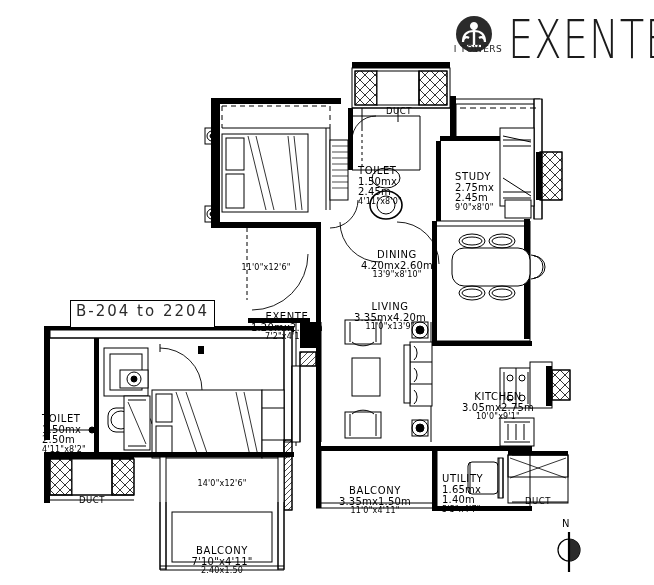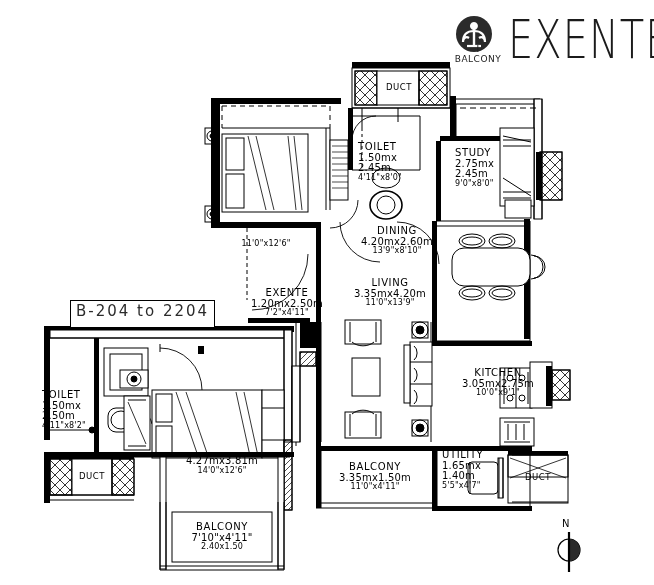--- a/index.html
+++ b/index.html
@@ -1,19 +1,19 @@
 <!DOCTYPE html>
 <html><head>
 <meta charset="utf-8">
 <style>
   html,body{margin:0;padding:0;background:#ffffff;}
   body{width:654px;height:585px;position:relative;overflow:hidden;
        font-family:"DejaVu Sans",sans-serif;color:#000;}
   #plan{position:absolute;left:0;top:0;width:654px;height:585px;}
-  .lbl{position:absolute;text-align:center;line-height:1.05;white-space:nowrap;}
+  .lbl{position:absolute;text-align:center;line-height:1.05;white-space:nowrap;margin-top:24px;}
   .rm-name{font-size:10px;letter-spacing:.6px;}
   .rm-dim{font-size:10px;letter-spacing:.2px;}
   .rm-imp{font-size:8px;letter-spacing:.2px;}
   .duct-lbl{font-size:8.5px;letter-spacing:.5px;}
   .unit-box{position:absolute;border:1px solid #000;padding:1px 5px 7px 5px;
             font-size:15px;letter-spacing:2px;color:#2b2b2b;background:#fff;}
   .brand{position:absolute;}
   .brand-name{font-size:40px;letter-spacing:1px;color:#1b1b1b;
               font-family:"DejaVu Sans",sans-serif;font-weight:300;
               transform:scaleY(1.35);transform-origin:left top;}
@@ -281,21 +281,21 @@
 <div class="brand" style="left:452px;top:14px;">
   <svg width="44" height="44" viewBox="0 0 44 44">
     <circle cx="22" cy="20" r="18" fill="#2b2b2b"></circle>
     <path d="M22,8 a4,4 0 1 1 -0.1,0 Z" fill="#fff"></path>
     <path d="M22,13 L22,32" stroke="#fff" stroke-width="2.4" fill="none"></path>
     <path d="M22,17 C14,17 11,21 11,28 C11,24 14,22 17,24" stroke="#fff" stroke-width="2.2" fill="none"></path>
     <path d="M22,17 C30,17 33,21 33,28 C33,24 30,22 27,24" stroke="#fff" stroke-width="2.2" fill="none"></path>
     <path d="M15,32 L29,32" stroke="#fff" stroke-width="2.2"></path>
   </svg>
 </div>
-<div class="brand-sub" style="left:452px;top:44px;width:52px;text-align:center;">I BALCONY</div>
+<div class="brand-sub" style="left:452px;top:44px;width:52px;text-align:center;">I TOWERS</div>
 <div class="brand" style="left:508px;top:8px;">
   <div class="brand-name">EXENTE</div>
 </div>
 
 <div class="unit-box" style="left:70px;top:300px;">B-204 to 2204</div>
 
 <div class="lbl" style="left:186px;top:240px;width:160px;">
   <div class="rm-imp">11'0"x12'6"</div>
 </div>
 
@@ -338,21 +338,20 @@
 </div>
 
 <div class="lbl" style="left:442px;top:450px;width:60px;text-align:left;">
   <div class="rm-name">UTILITY</div>
   <div class="rm-dim">1.65mx</div>
   <div class="rm-dim">1.40m</div>
   <div class="rm-imp">5'5"x4'7"</div>
 </div>
 
 <div class="lbl" style="left:148px;top:456px;width:148px;">
-  <div class="rm-dim">4.27mx3.81m</div>
   <div class="rm-imp">14'0"x12'6"</div>
 </div>
 
 <div class="lbl" style="left:42px;top:390px;width:60px;text-align:left;">
   <div class="rm-name">TOILET</div>
   <div class="rm-dim">1.50mx</div>
   <div class="rm-dim">2.50m</div>
   <div class="rm-imp">4'11"x8'2"</div>
 </div>
 

